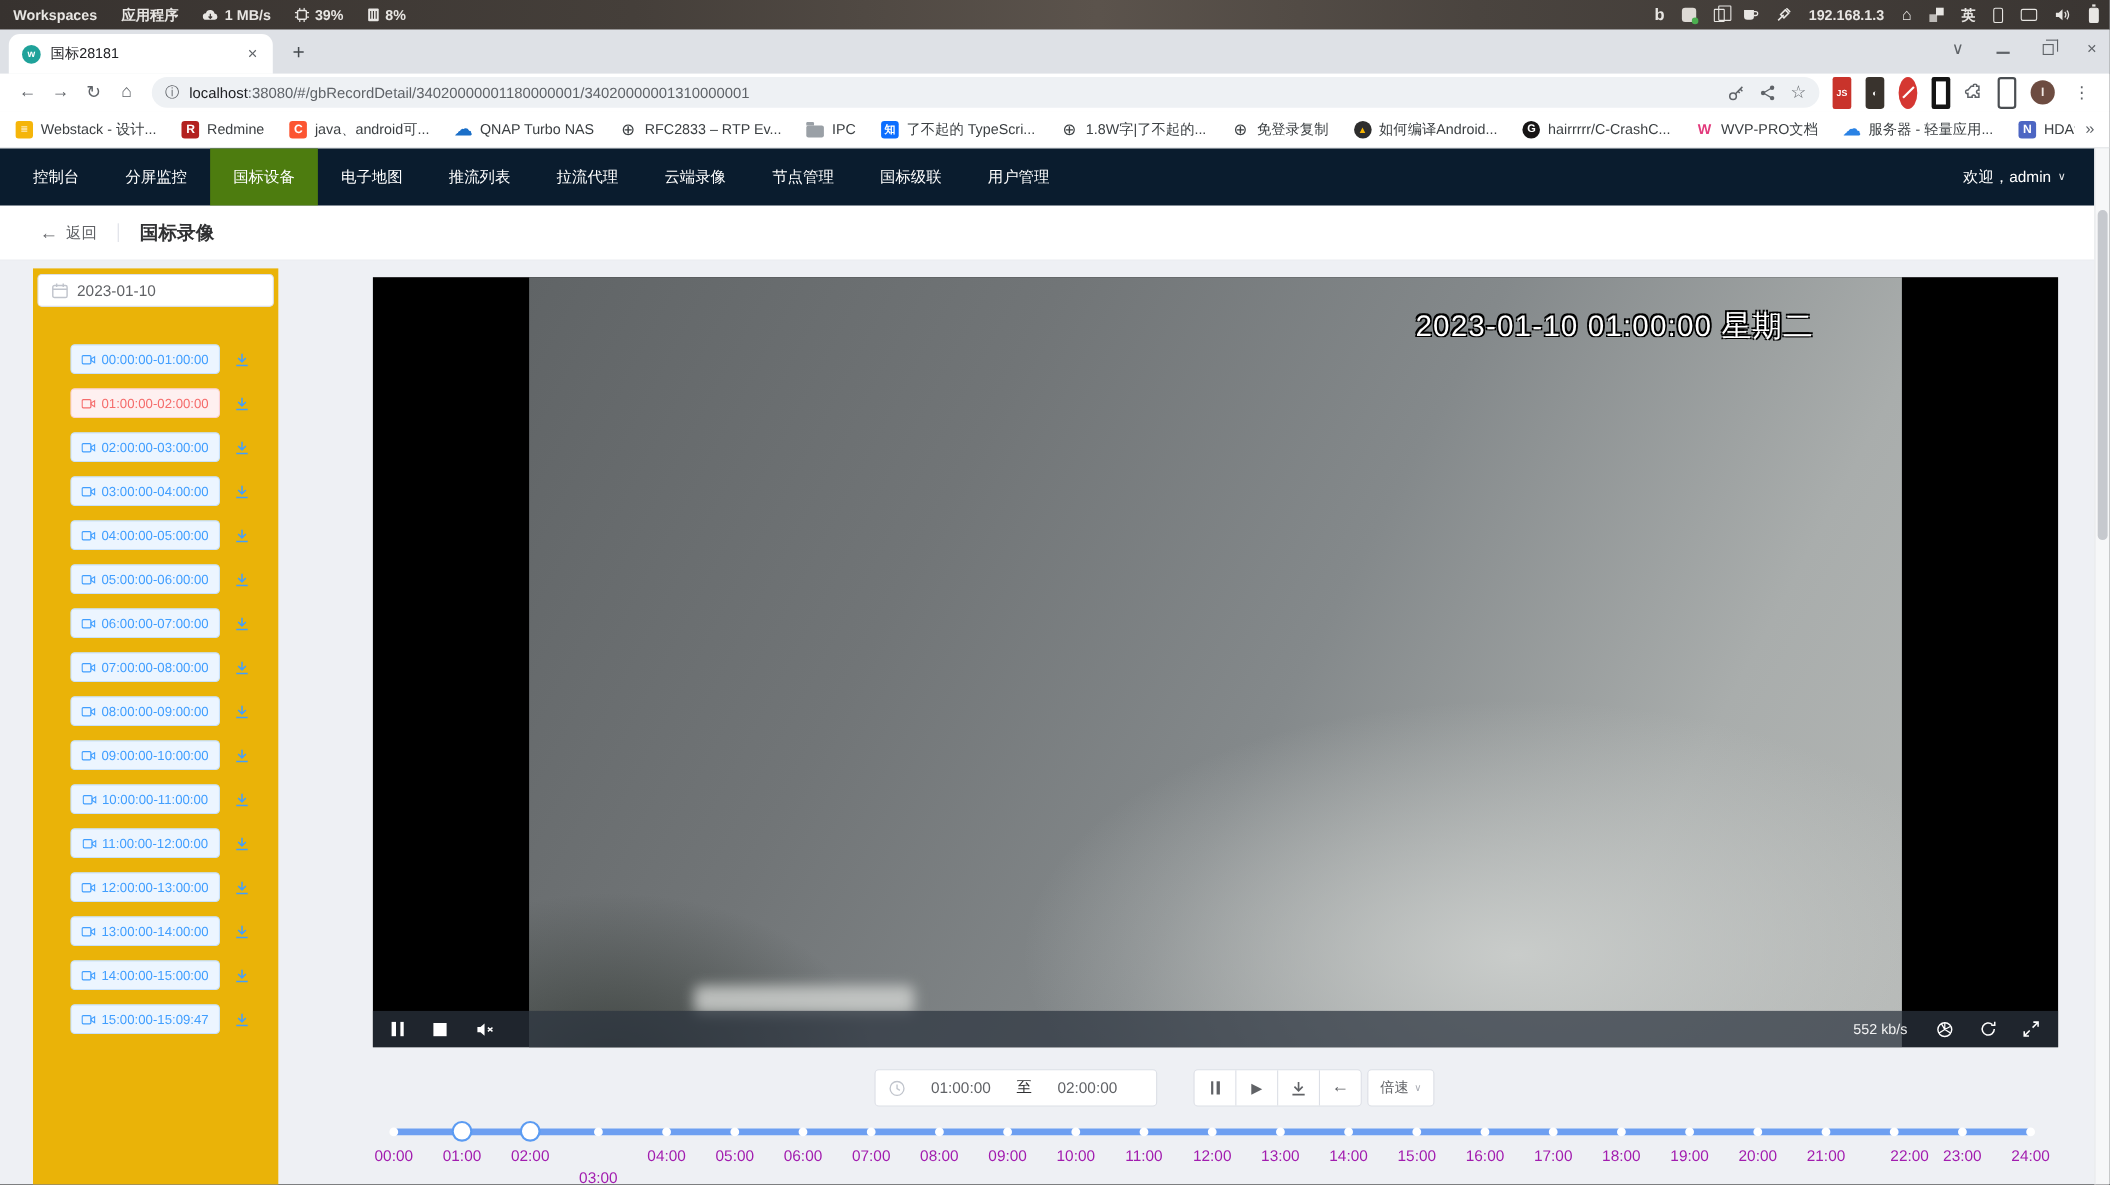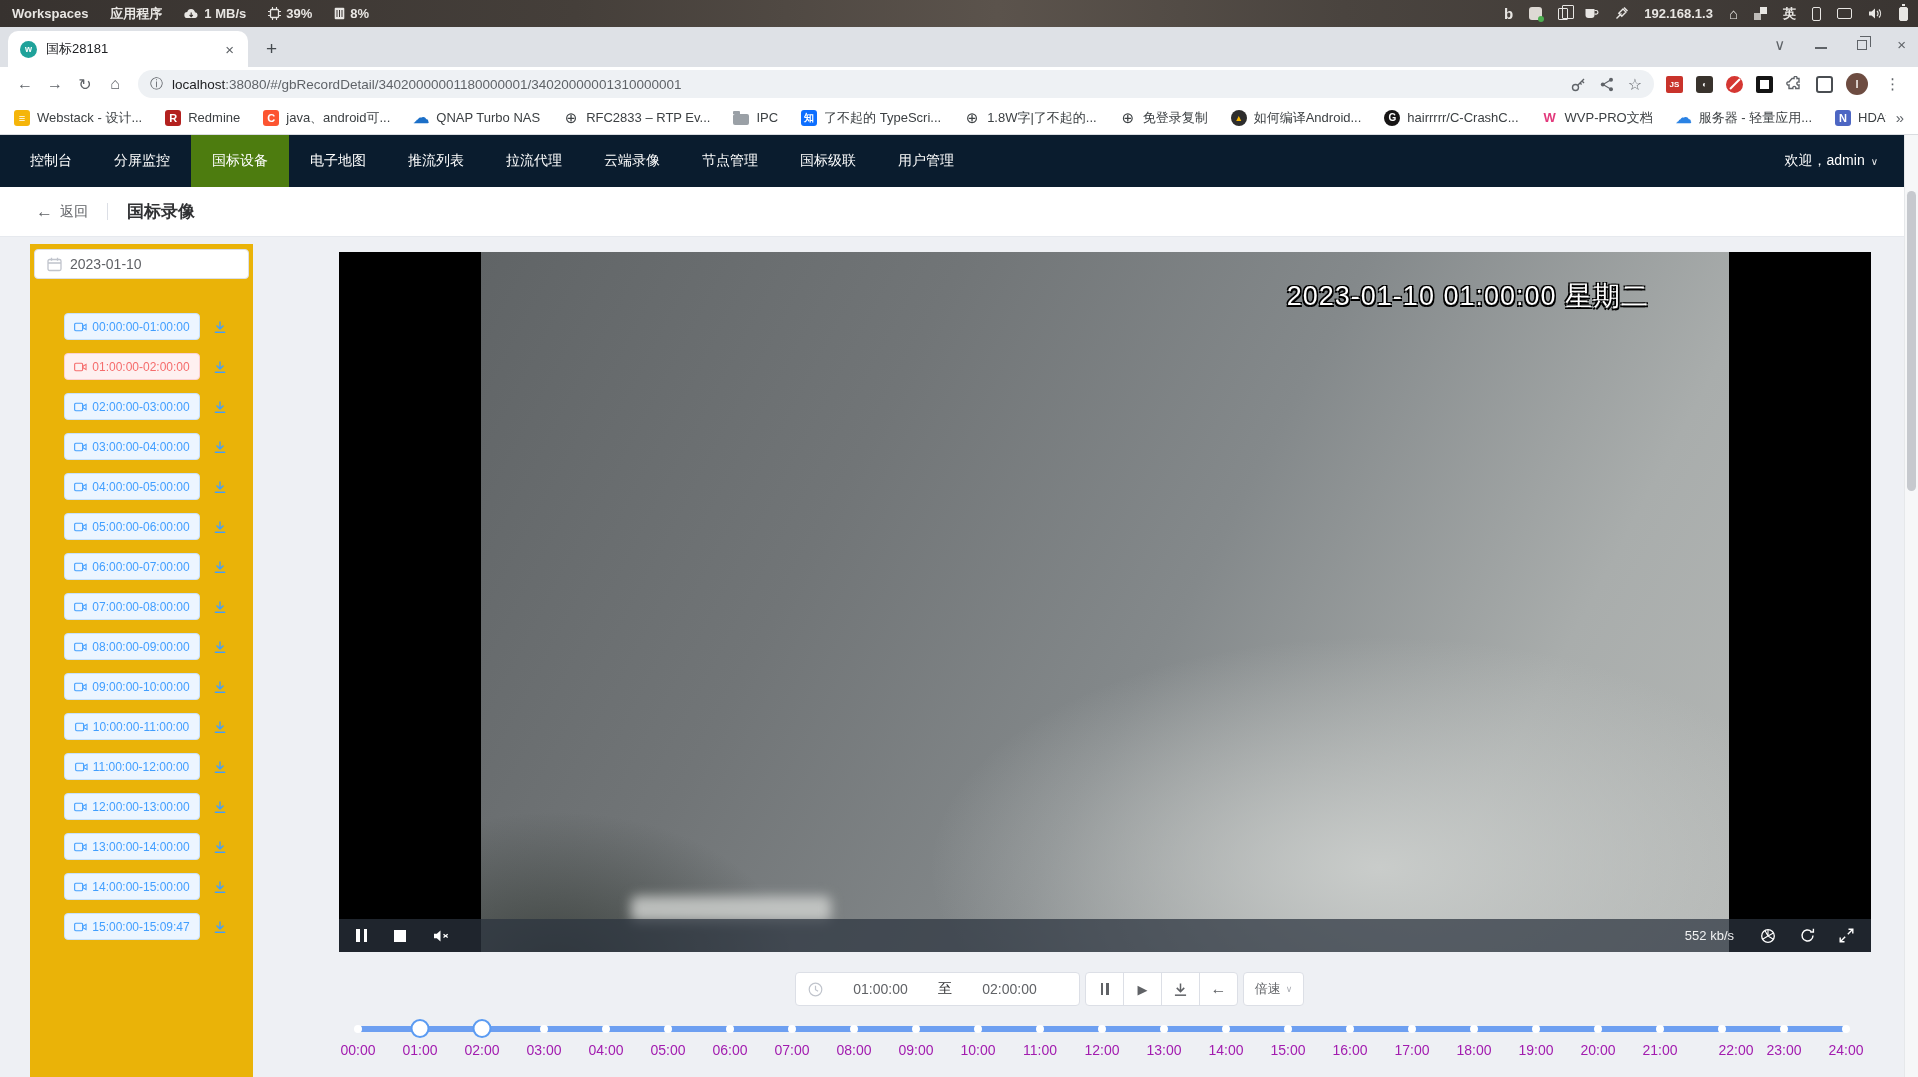--- a/index.html
+++ b/index.html
@@ -47,21 +47,21 @@
   .wc-min { width:12px; height:0; border-top:2px solid #5f6368; margin-top:6px; }
 
   .urlrow { position:absolute; top:67px; left:0; width:1918px; height:34px; background:#fff; display:flex; align-items:center; padding:0 10px; }
   .nav-ico { width:30px; text-align:center; color:#5f6368; font-size:16px; }
   .omnibox { flex:1; height:28px; margin:0 8px; background:#eef1f4; border-radius:14px; display:flex; align-items:center; padding:0 12px; }
   .omni-info { color:#5f6368; font-size:13px; margin-right:9px; }
   .url-text { flex:1; font-size:13.5px; white-space:nowrap; overflow:hidden; }
   .url-host { color:#202124; } .url-rest { color:#5f6368; }
   .omni-right { display:flex; align-items:center; gap:14px; color:#5f6368; }
   .ext-row { display:flex; align-items:center; gap:13px; padding:0 4px; }
-  .ext { width:17px; height:17px; border-radius:3px; display:flex; align-items:center; justify-content:center; font-size:8px; font-weight:800; color:#fff; }
+  .ext { width:17px; height:29px; border-radius:3px; display:flex; align-items:center; justify-content:center; font-size:8px; font-weight:800; color:#fff; }
   .ext-js { background:#c9332b; border-radius:2px; }
   .ext-dr { background:#39332d; }
   .ext-ab { background:#d53732; border-radius:50%; position:relative; }
   .ext-ab::after { content:""; position:absolute; width:14px; border-top:2px solid #fff; transform:rotate(-45deg); }
   .ext-ub { background:#141414; border-radius:2px; position:relative; }
   .ext-ub::after { content:""; position:absolute; inset:4px; background:#fff; }
   .ext-sq { border:2px solid #4a4e52; background:#fff; border-radius:3px; }
   .avatar { width:22px; height:22px; border-radius:50%; background:#6d4c41; color:#efe7e2; font-size:11px; font-weight:700;
     display:flex; align-items:center; justify-content:center; }
   .kebab { color:#5f6368; font-size:15px; padding:0 4px; }
@@ -137,21 +137,21 @@
     display:flex; align-items:center; padding:0 17px; }
   .pb { background:none; border:none; cursor:pointer; display:flex; align-items:center; justify-content:center; height:100%; }
   .pb-pause { margin-right:27px; } .pb-stop { margin-right:27px; }
   .bars { display:flex; gap:4px; } .bars i { display:block; width:3.5px; height:13px; background:#fff; }
   .stopsq { width:12px; height:12px; background:#fff; }
   .ctrl-spacer { flex:1; }
   .bitrate { color:#fff; font-size:13px; opacity:.92; margin-right:26px; }
   .pb-right { margin-left:24px; }
 
   
-  .ctrl-time { position:absolute; left:795px; top:972px; width:285px; height:34px; border:1px solid #dcdfe6; border-radius:4px;
+  .ctrl-time { position:absolute; left:795px; top:972px; width:257px; height:34px; border:1px solid #dcdfe6; border-radius:4px;
     background:#fff; display:flex; align-items:center; padding:0 12px; }
   .ctrl-time .t { flex:1; text-align:center; font-size:14px; color:#606266; }
   .ctrl-time .sep { font-size:14px; color:#303133; }
   .ctrl-group { position:absolute; left:1085px; top:972px; width:153px; height:34px; border:1px solid #dcdfe6; border-radius:4px;
     background:#fff; display:flex; }
   .cg-btn { flex:1; border:none; background:none; border-right:1px solid #dcdfe6; display:flex; align-items:center; justify-content:center;
     color:#606266; cursor:pointer; font-size:14px; }
   .cg-btn:last-child { border-right:none; }
   .cg-bars { display:flex; gap:3px; } .cg-bars i { display:block; width:2.5px; height:12px; background:#606266; }
   .cg-play { font-size:13px; }
@@ -722,21 +722,21 @@
       <span class="tl-dot" style="left: 0%;"></span><span class="tl-dot" style="left: 4.16667%;"></span><span class="tl-dot" style="left: 8.33333%;"></span><span class="tl-dot" style="left: 12.5%;"></span><span class="tl-dot" style="left: 16.6667%;"></span><span class="tl-dot" style="left: 20.8333%;"></span><span class="tl-dot" style="left: 25%;"></span><span class="tl-dot" style="left: 29.1667%;"></span><span class="tl-dot" style="left: 33.3333%;"></span><span class="tl-dot" style="left: 37.5%;"></span><span class="tl-dot" style="left: 41.6667%;"></span><span class="tl-dot" style="left: 45.8333%;"></span><span class="tl-dot" style="left: 50%;"></span><span class="tl-dot" style="left: 54.1667%;"></span><span class="tl-dot" style="left: 58.3333%;"></span><span class="tl-dot" style="left: 62.5%;"></span><span class="tl-dot" style="left: 66.6667%;"></span><span class="tl-dot" style="left: 70.8333%;"></span><span class="tl-dot" style="left: 75%;"></span><span class="tl-dot" style="left: 79.1667%;"></span><span class="tl-dot" style="left: 83.3333%;"></span><span class="tl-dot" style="left: 87.5%;"></span><span class="tl-dot" style="left: 91.6667%;"></span><span class="tl-dot" style="left: 95.8333%;"></span><span class="tl-dot" style="left: 100%;"></span></span>
       <span>
         
       <span class="tl-handle" style="left: 4.16667%;"></span><span class="tl-handle" style="left: 8.33333%;"></span></span>
     </div>
     <div class="tl-labels">
 
     <span class="tl-label" style="left: 0%;">00:00</span>
         <span class="tl-label" style="left: 4.16667%;">01:00</span>
         <span class="tl-label" style="left: 8.33333%;">02:00</span>
-        <span class="tl-label" style="left: 12.5%;">03:00</span>
+        <span class="tl-label" style="left: 12.5%; margin-top: 20px;">03:00</span>
         <span class="tl-label" style="left: 16.6667%;">04:00</span>
         <span class="tl-label" style="left: 20.8333%;">05:00</span>
         <span class="tl-label" style="left: 25%;">06:00</span>
         <span class="tl-label" style="left: 29.1667%;">07:00</span>
         <span class="tl-label" style="left: 33.3333%;">08:00</span>
         <span class="tl-label" style="left: 37.5%;">09:00</span>
         <span class="tl-label" style="left: 41.6667%;">10:00</span>
         <span class="tl-label" style="left: 45.8333%;">11:00</span>
         <span class="tl-label" style="left: 50%;">12:00</span>
         <span class="tl-label" style="left: 54.1667%;">13:00</span>

